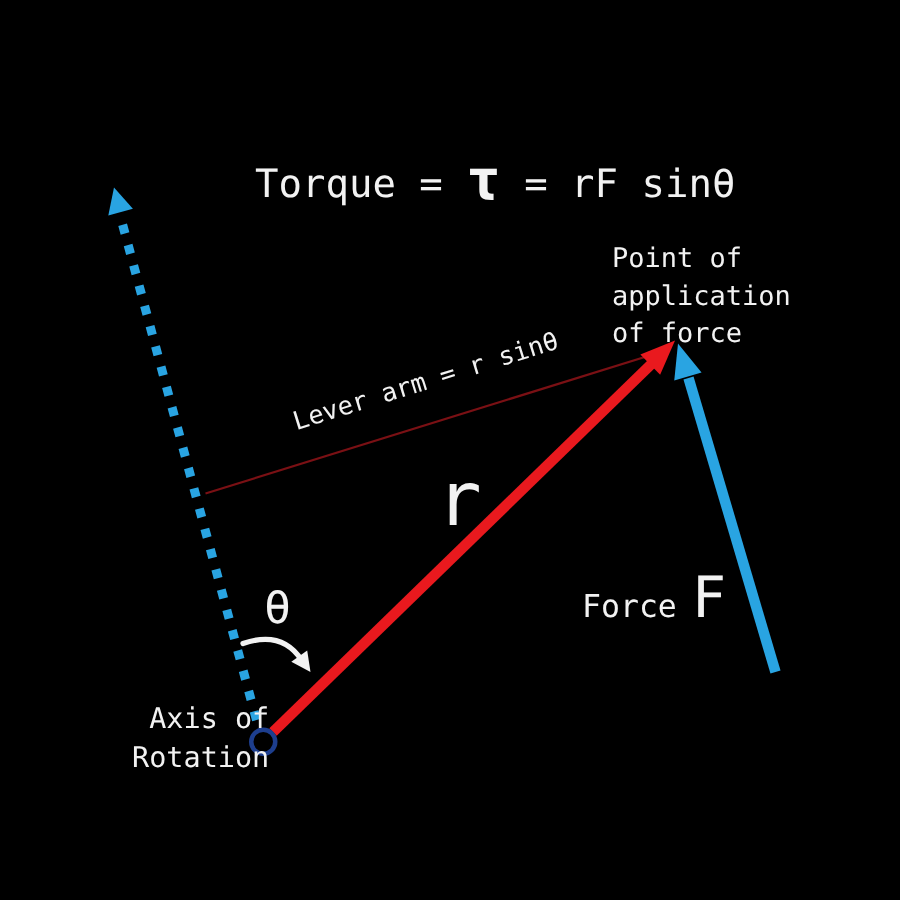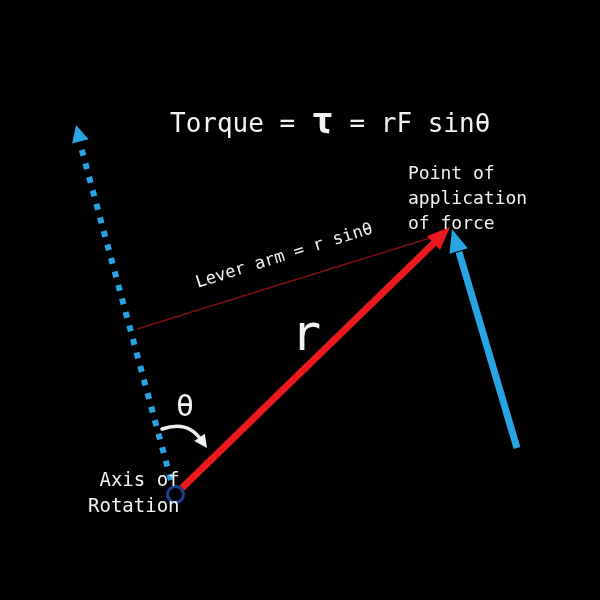--- a/index.html
+++ b/index.html
@@ -112,19 +112,22 @@
 of force</div>
 
   <div class="lbl title">
     <span>Torque = </span><span class="tau">τ</span><span> = rF sinθ</span>
   </div>
 
   <div class="lbl lever-label">Lever arm = r sinθ</div>
 
   <div class="lbl r-label">r</div>
 
+  <div class="lbl force-label">
+    <span>Force</span><span class="force-f">F</span>
+  </div>
 
   <div class="lbl theta-label">θ</div>
 
   <div class="lbl axis-label">Axis of
 Rotation</div>
 
 </div>
 
 </body></html>

